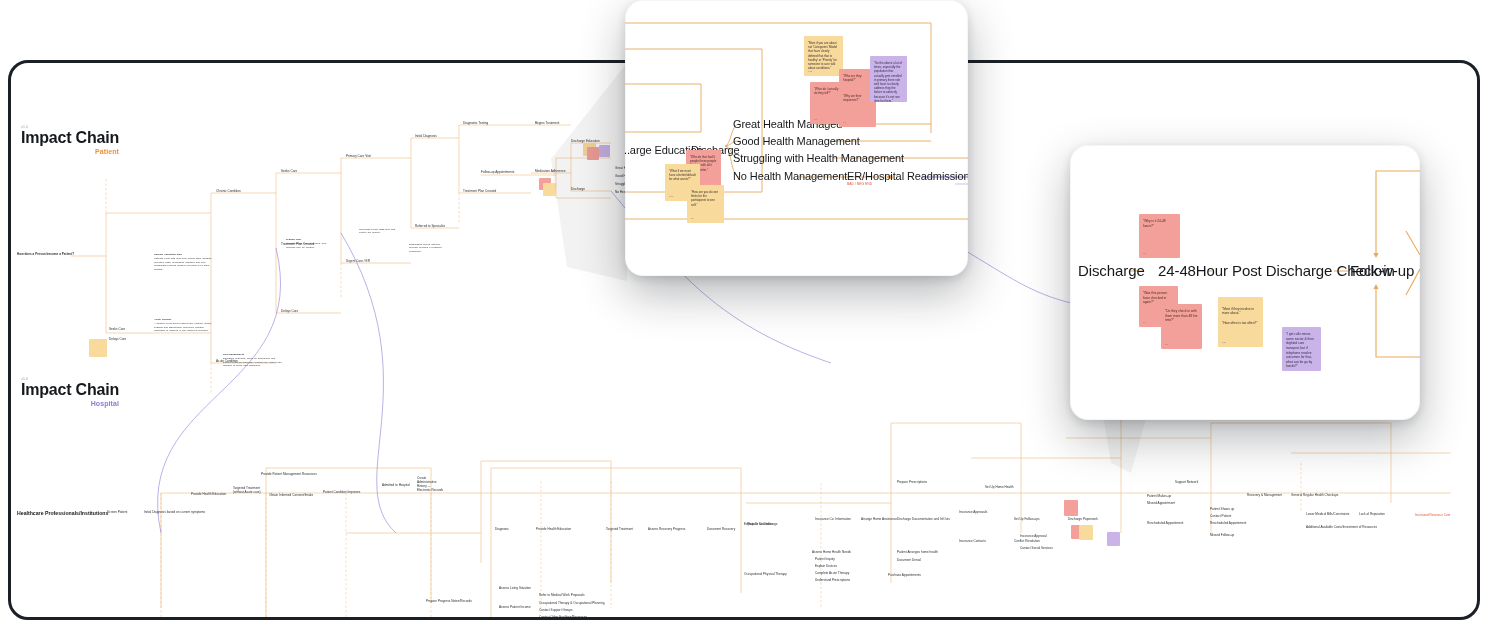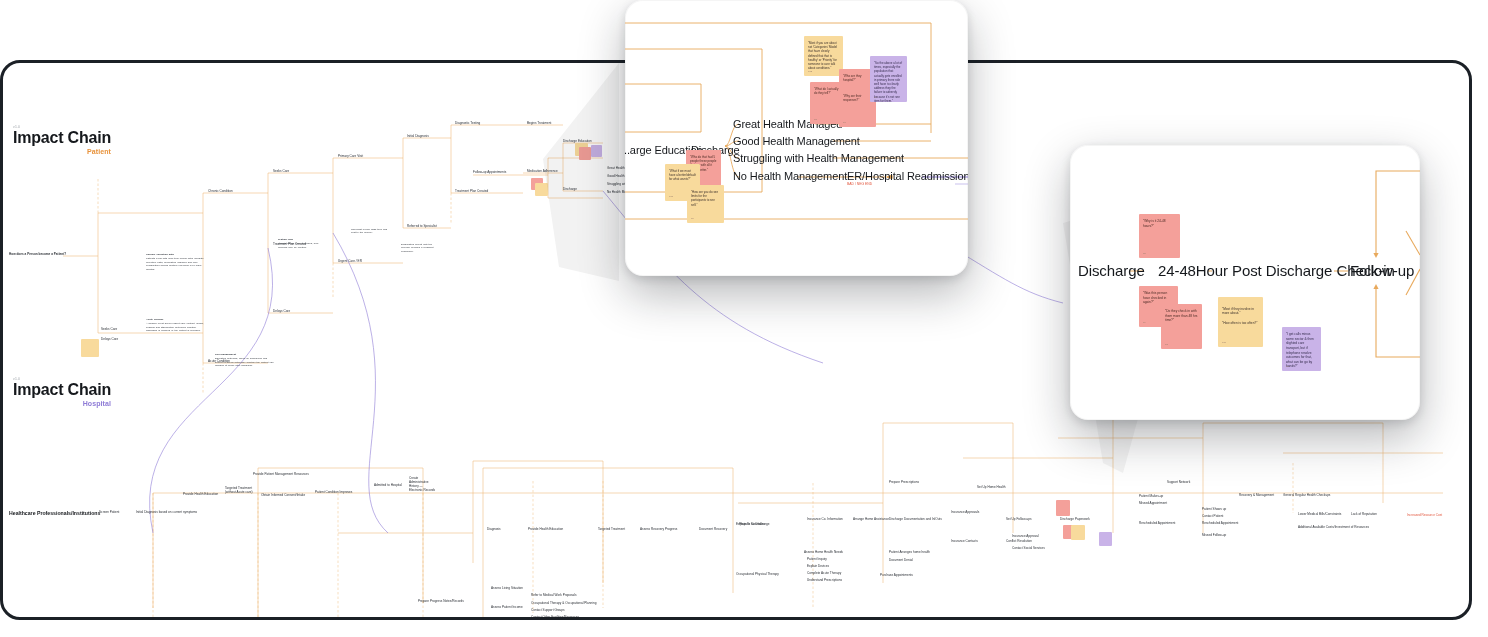--- a/index.html
+++ b/index.html
@@ -8,21 +8,21 @@
     width: 1488px; height: 637px;
     background: #ffffff;
     font-family: "Liberation Sans", sans-serif;
     overflow: hidden;
   }
   #stage { position: relative; width: 1488px; height: 637px; background:#fff; }
 
   
   .board {
     position: absolute;
-    left: 0; top: 60px; width: 1472px; height: 560px;
+    left: 8px; top: 60px; width: 1472px; height: 560px;
     background: #ffffff;
     border: 3px solid #1b2026;
     border-radius: 20px;
     overflow: hidden;
   }
   .board-inner { position:absolute; inset:0; overflow:hidden; }
 
   
   .chain-head { position:absolute; }
   .chain-title {

